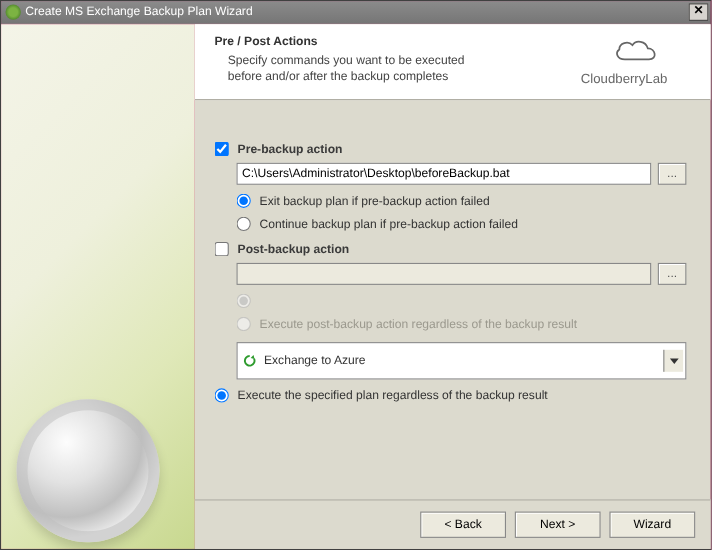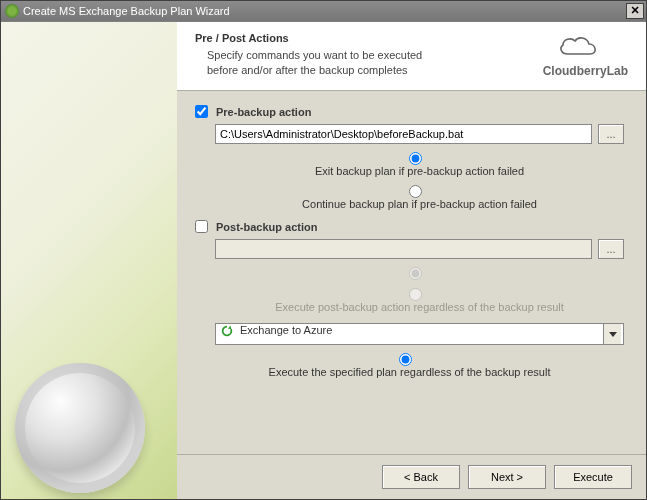--- a/index.html
+++ b/index.html
@@ -64,20 +64,21 @@
     width: 130px; height: 130px;
     border-radius: 50%;
     background: radial-gradient(circle at 35% 30%, #fdfdfd 0%, #e2e2e2 30%, #bfbfbf 55%, #e6e6e6 70%);
     box-shadow: inset 0 0 0 10px rgba(190,190,190,0.5), 0 6px 10px rgba(0,0,0,0.15);
   }
   .content {
     flex: 1;
     display: flex;
     flex-direction: column;
     background: #dcdace;
+    gap: 24px;
   }
   .header {
     background: #ffffff;
     padding: 10px 18px 12px 18px;
     border-bottom: 1px solid #b0aea4;
     display: flex;
   }
   .header-text { flex: 1; color: #333; }
   .header-text h1 {
     margin: 0 0 4px 0;
@@ -86,21 +87,21 @@
     color: #333;
   }
   .header-text p {
     margin: 0;
     padding-left: 12px;
     font-size: 11px;
     color: #444;
     line-height: 1.35;
     max-width: 260px;
   }
-  .logo { width: 100px; text-align: right; color: #555; font-weight: bold; }
+  .logo { width: 100px; text-align: left; color: #555; }
   .logo .cloud {
     width: 50px; height: 30px;
     margin: 0 auto 2px auto;
     position: relative;
   }
   .logo .cloud svg { width: 50px; height: 30px; }
   .logo-text { font-size: 12px; color: #666; }
   .form {
     flex: 1;
     padding: 14px 22px 8px 18px;
@@ -144,36 +145,35 @@
     line-height: 18px;
     box-shadow: inset 1px 1px 0 #fff;
     cursor: pointer;
   }
   .radio-group { margin-left: 20px; }
   .radiorow {
     display: flex;
     align-items: center;
     margin: 3px 0 8px 0;
     color: #333;
-    flex-direction: column;
   }
   .radiorow.disabled { color: #9b998e; }
   .radiorow input[type=radio] { margin: 0 8px 0 0; }
   .selectrow {
     display: flex;
     align-items: stretch;
     margin: 2px 0 8px 20px;
   }
   .select {
     flex: 1;
-    height: 22px;
+    height: 34px;
     border: 1px solid #888;
     background: #fff;
     display: flex;
-    align-items: flex-start;
+    align-items: center;
     padding: 0 2px 0 4px;
     position: relative;
   }
   .select .sicon {
     width: 14px; height: 14px;
     border-radius: 50%;
     background: #fff;
     display:flex; align-items:center; justify-content:center;
     margin-right: 6px;
   }
@@ -299,17 +299,17 @@
               <span>Execute the specified plan regardless of the backup result</span>
             </label>
           </div>
         </div>
 
       </div>
 
       <div class="footer">
         <button class="btn">&lt; Back</button>
         <button class="btn">Next &gt;</button>
-        <button class="btn">Execute</button>
+        <button class="btn">Wizard</button>
       </div>
     </div>
   </div>
 </div>
 
 </body></html>

